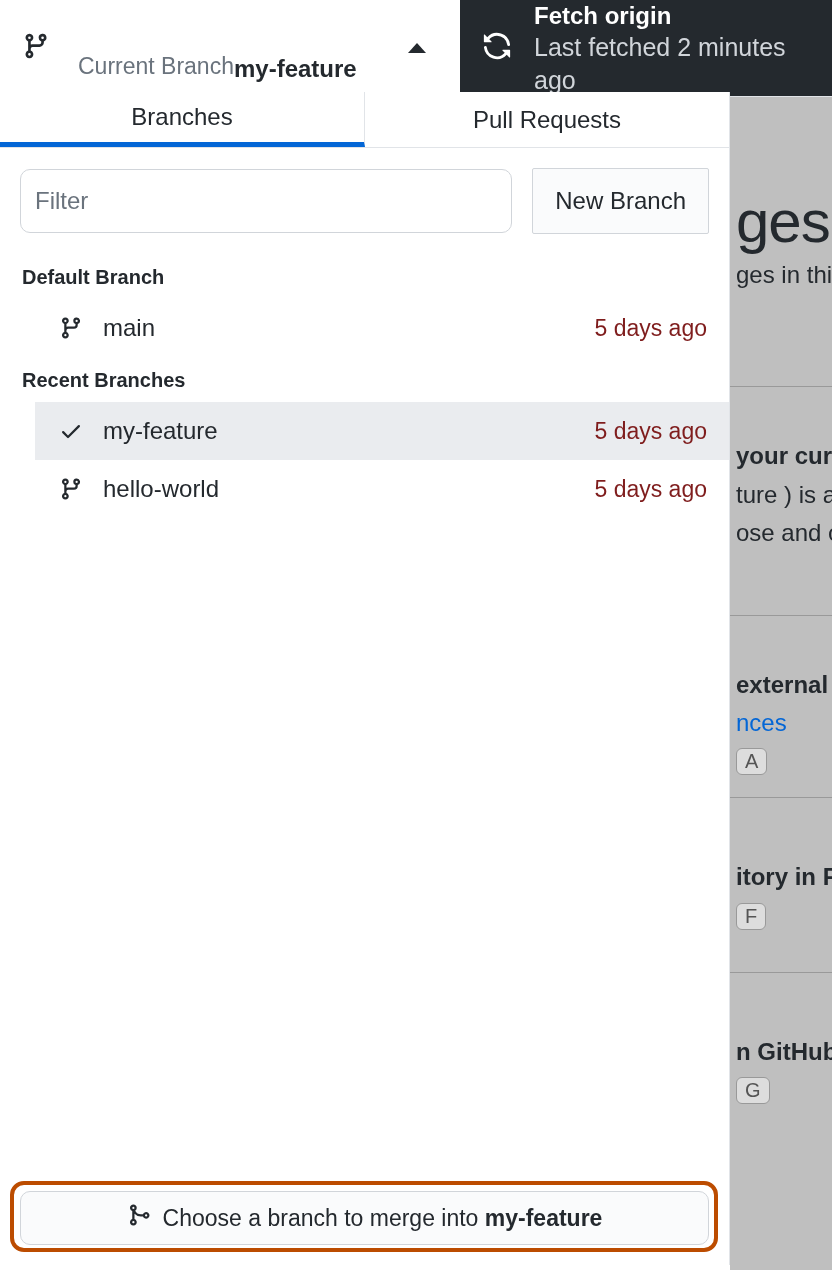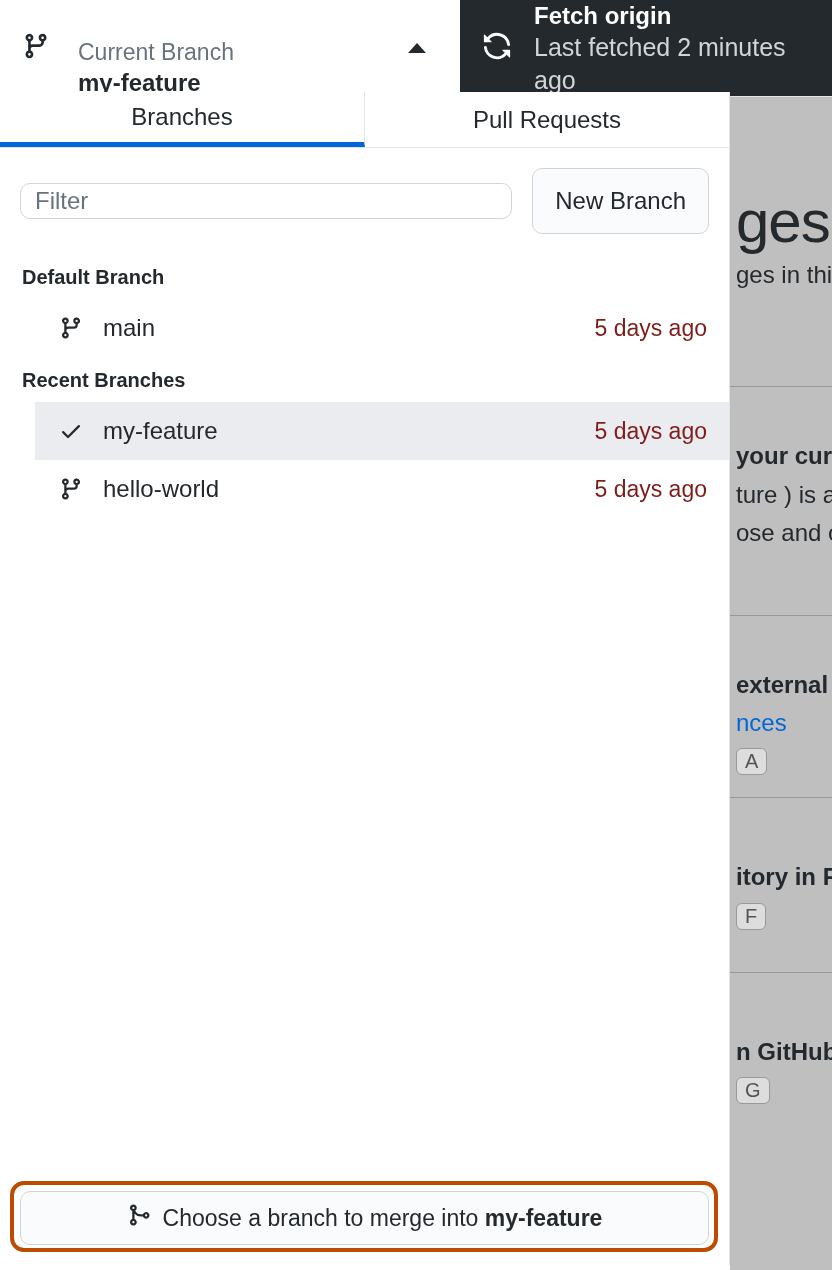--- a/index.html
+++ b/index.html
@@ -36,21 +36,21 @@
       padding: 0 22px;
       background: #24292e;
       color: #fff;
       cursor: pointer;
     }
     .branch-icon-top {
       margin-right: 28px;
     }
     .branch-info {
       display: flex;
-      flex-direction: column;
+      flex-direction: row;
       flex: 1;
       margin-top: 41px;
     }
     .branch-label {
       color: #6a737d;
       font-size: 23px;
       line-height: 1.2;
     }
     .branch-name-top {
       color: #24292e;
@@ -119,36 +119,36 @@
       font-weight: 400;
     }
     .filter-row {
       display: flex;
       padding: 20px;
       gap: 20px;
       align-items: center;
     }
     .filter-input {
       flex: 1;
-      height: 36px;
+      height: 64px;
       border: 1px solid #d1d5da;
       border-radius: 10px;
       padding: 0 14px;
       font-size: 24px;
       color: #24292e;
       outline: none;
     }
     .filter-input::placeholder {
       color: #6a737d;
     }
     .new-branch-btn {
       height: 66px;
       padding: 0 22px;
       border: 1px solid #d1d5da;
-      border-radius: 10px;
+      border-radius: 2px;
       background: #fafbfc;
       font-size: 24px;
       color: #24292e;
       cursor: pointer;
     }
     .section-header {
       padding: 12px 22px 10px 22px;
       font-size: 20px;
       font-weight: 600;
       color: #24292e;

